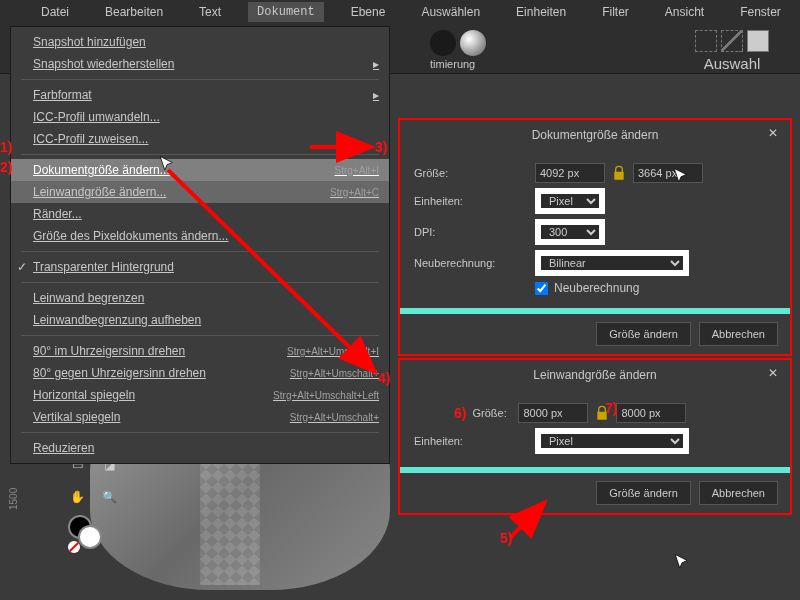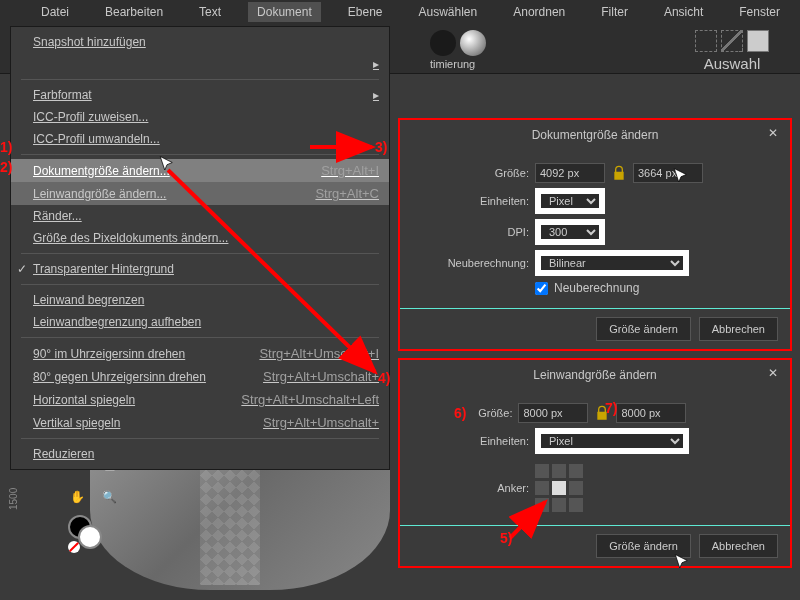--- a/index.html
+++ b/index.html
@@ -1,34 +1,34 @@
 <!DOCTYPE html>
 <html><head>
 <meta charset="utf-8">
 <style>
 * { margin:0; padding:0; box-sizing:border-box; font-family:"Segoe UI",Arial,sans-serif; font-size:12px; }
 body { background:#3a3a3a; color:#c8c8c8; width:800px; height:600px; position:relative; overflow:hidden; }
 .menubar { height:24px; background:#2e2e2e; display:flex; align-items:center; padding:0 8px; gap:18px; }
 .menubar .logo { width:18px; height:18px; margin-right:6px; }
 .menubar .menu-item { padding:3px 9px; cursor:pointer; color:#c8c8c8; }
-.menubar .menu-item.active { background:#505050; }
+.menubar .menu-item.active { background:#505050;font-family:Liberation Mono, monospace; }
 .toolbar { height:50px; background:#2e2e2e; border-bottom:1px solid #1a1a1a; position:relative; }
 .toolbar .circles { position:absolute; left:430px; top:6px; display:flex; gap:4px; }
 .toolbar .circ { width:26px; height:26px; border-radius:50%; }
 .toolbar .lbl-opt { position:absolute; left:430px; top:34px; font-size:11px; }
 .toolbar .sel-group { position:absolute; left:695px; top:6px; }
 .toolbar .sel-icons { display:flex; gap:4px; }
 .toolbar .sel-ic { width:22px; height:22px; border:1px dashed #777; }
 .toolbar .lbl-sel { font-size:15px; margin-top:3px; text-align:center; }
 .dropdown { position:absolute; left:10px; top:26px; width:380px; background:#3c3c3c; border:1px solid #1a1a1a; z-index:10; padding:4px 0; }
 .dropdown .ditem { display:flex; align-items:center; padding:4px 10px 4px 22px; cursor:pointer; position:relative;text-decoration:underline; }
 .dropdown .ditem.hl { background:#808080; color:#fff; }
 .dropdown .ditem.hl2 { background:#686868; }
 .dropdown .ditem .sub-arrow { margin-left:auto; }
-.dropdown .ditem .shortcut { margin-left:auto; color:#a0a0a0; font-size:13px;text-align:right; }
+.dropdown .ditem .shortcut { margin-left:auto; color:#a0a0a0; font-size:10px;text-align:right; }
 .dropdown .sep { height:1px; background:#555; margin:4px 10px; }
 .dropdown .check { position:absolute; left:6px; }
 .red-num { color:#ff1010; font-weight:bold; font-size:14px; }
 .bg-img { position:absolute; left:90px; top:390px; width:300px; height:200px; background:linear-gradient(135deg,#ddd,#888,#bbb); opacity:.6; border-radius:40%; }
 .checker { position:absolute; left:200px; top:385px; width:60px; height:200px;
    background-image:linear-gradient(45deg,#888 25%,transparent 25%),linear-gradient(-45deg,#888 25%,transparent 25%),linear-gradient(45deg,transparent 75%,#888 75%),linear-gradient(-45deg,transparent 75%,#888 75%);
    background-size:12px 12px; background-color:#ccc; opacity:.5; }
 .tool-col { position:absolute; left:65px; top:420px; display:grid; grid-template-columns:26px 26px; gap:6px; }
 .tool { width:26px; height:26px; display:flex; align-items:center; justify-content:center; color:#ccc; }
 .swatches { position:absolute; left:68px; top:515px; }
@@ -37,49 +37,49 @@
 .sw-no { width:12px; height:12px; border-radius:50%; background:#fff; position:absolute; left:0; top:26px; overflow:hidden; }
 .sw-no::after { content:""; position:absolute; width:16px; height:2px; background:red; transform:rotate(-45deg); left:-2px; top:5px; }
 .rot-txt { position:absolute; left:8px; top:510px; transform:rotate(-90deg); transform-origin:left top; font-size:10px; color:#888; }
 .dialog { position:absolute; background:#3a3a3a; outline:2px solid #ff0000; color:#c8c8c8; }
 .dialog.d1 { left:400px; top:120px; width:390px; }
 .dialog.d2 { left:400px; top:360px; width:390px; }
 .dlg-title { background:#3a3a3a; padding:8px 10px; text-align:center; position:relative; }
 .dlg-close { position:absolute; right:8px; top:6px; width:18px; height:18px; cursor:pointer; color:#ccc; }
 .dlg-body { padding:8px 14px; }
 .row { display:flex; align-items:center; margin:5px 0; gap:6px; }
-.row .lbl { width:115px; text-align:right; font-size:11px; }
+.row .lbl { width:115px; text-align:left; font-size:11px; }
 .row input.num { width:62px; background:#2a2a2a; border:1px solid #555; color:#ccc; padding:3px 4px; font-size:11px; }
 .row input.num.long { width:70px; }
 .row .lock { width:16px; height:16px; }
 .row select { background:#2a2a2a; border:6px solid #ffffff; color:#ccc; padding:0 4px; font-size:11px; width:70px; }
 .row select.wide { width:154px; }
 .row .cb { margin-left:0; }
 .anchor-grid { display:inline-grid; grid-template-columns:repeat(3,14px); gap:3px; }
 .anchor-grid .a { width:14px; height:14px; background:#555; }
 .anchor-grid .a.sel { background:#ddd; }
-.dlg-buttons { display:flex; justify-content:flex-end; gap:8px; padding:8px 12px; border-top:1px solid #5eead4; }
+.dlg-buttons { display:flex; justify-content:flex-end; gap:8px; padding:8px 12px; border-top:6px solid #5eead4; }
 .dlg-buttons button { background:#2a2a2a; border:1px solid #555; color:#ccc; padding:5px 12px; font-size:11px; cursor:pointer; }
 .arrow-svg { position:absolute; pointer-events:none; }
 .cursor { position:absolute; width:18px; height:18px; pointer-events:none; z-index:50; }
 </style>
 </head>
 <body>
 
 <div class="menubar">
   <svg class="logo" viewBox="0 0 24 24">
       <path fill="#a080ff" d="M12 2 L20 20 H4 Z"></path>
     </svg>
   <div class="menu-item">Datei</div>
   <div class="menu-item">Bearbeiten</div>
   <div class="menu-item">Text</div>
   <div class="menu-item active">Dokument</div>
   <div class="menu-item">Ebene</div>
   <div class="menu-item">Auswählen</div>
-  <div class="menu-item">Anordnen</div>
+  <div class="menu-item">Einheiten</div>
   <div class="menu-item">Filter</div>
   <div class="menu-item">Ansicht</div>
   <div class="menu-item">Fenster</div>
   <div class="menu-item">Hilfe</div>
 </div>
 
 <div class="toolbar">
   <div class="circles">
     <div class="circ" style="background:#1a1a1a"></div>
     <div class="circ" style="background:radial-gradient(circle at 35% 35%,#fff,#555)"></div>
@@ -93,32 +93,33 @@
     </div>
     <div class="lbl-sel">Auswahl</div>
   </div>
 </div>
 
 <div class="dropdown">
   <div class="ditem">
       <span>Snapshot hinzufügen</span>
     </div>
   <div class="ditem">
+      <span>Snapshot wiederherstellen</span>
       <span class="sub-arrow">▸</span>
     </div>
   <div class="sep"></div>
   <div class="ditem">
       <span>Farbformat</span>
       <span class="sub-arrow">▸</span>
     </div>
   <div class="ditem">
+      <span>ICC-Profil umwandeln...</span>
+    </div>
+  <div class="ditem">
       <span>ICC-Profil zuweisen...</span>
-    </div>
-  <div class="ditem">
-      <span>ICC-Profil umwandeln...</span>
     </div>
   <div class="sep"></div>
   <div class="ditem hl">
       <span>Dokumentgröße ändern...</span>
       <span class="shortcut">Strg+Alt+I</span>
     </div>
   <div class="ditem hl2">
       <span>Leinwandgröße ändern...</span>
       <span class="shortcut">Strg+Alt+C</span>
     </div>
@@ -237,34 +238,20 @@
       <span class="lbl" style="width:40px">Größe:</span>
       <input class="num long" value="8000 px" style="">
       <svg class="lock" viewBox="0 0 24 24">
           <path fill="#c9a400" d="M6 10V7a6 6 0 0112 0v3h1v12H5V10h1zm2 0h8V7a4 4 0 00-8 0v3z"></path>
         </svg>
       <input class="num long" value="8000 px" style="">
     </div>
     <div class="row">
       <span class="lbl">Einheiten:</span>
       <select class="wide"><option>Pixel</option></select>
-    </div>
-    <div class="row" style="margin-top:10px">
-      <span class="lbl">Anker:</span>
-      <div class="anchor-grid">
-        <div class="a"></div>
-          <div class="a"></div>
-          <div class="a"></div>
-        <div class="a"></div>
-          <div class="a sel"></div>
-          <div class="a"></div>
-        <div class="a"></div>
-          <div class="a"></div>
-          <div class="a"></div>
-      </div>
     </div>
   </div>
   <div class="dlg-buttons">
     <button>Größe ändern</button>
     <button>Abbrechen</button>
   </div>
 </div>
 <span class="red-num" style="position:absolute;left:378px;top:370px;z-index:20">4)</span>
 <span class="red-num" style="position:absolute;left:605px;top:400px;z-index:20">7)</span>
 <span class="red-num" style="position:absolute;left:500px;top:530px;z-index:20">5)</span>

